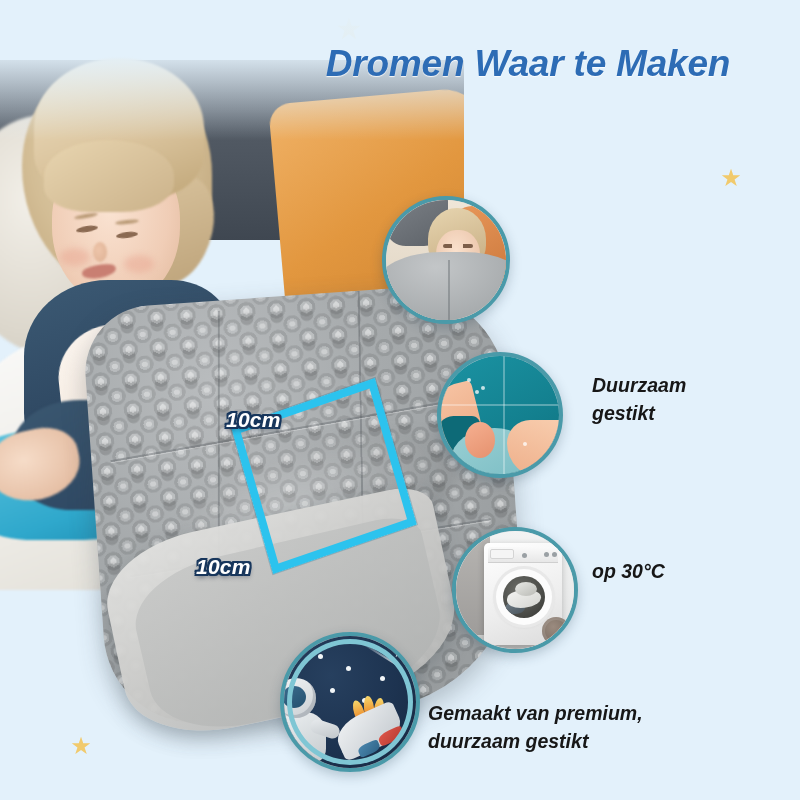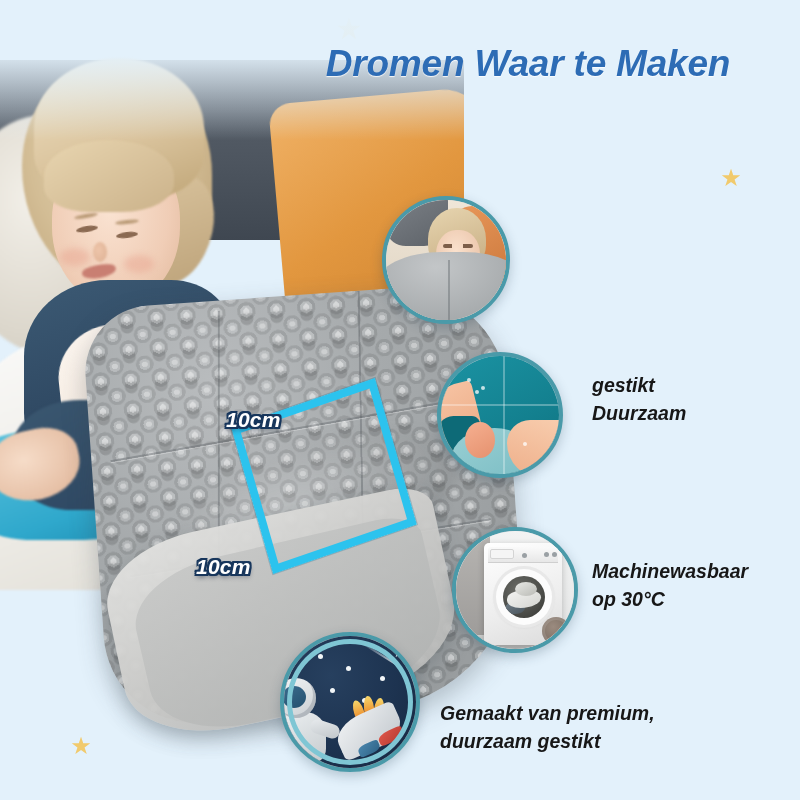--- a/index.html
+++ b/index.html
@@ -389,21 +389,21 @@
     background:linear-gradient(150deg,#4a86ad,#2f6488); border-radius:40% 20% 40% 20%;
     transform:rotate(-24deg);}
   .b4 .flame{ position:absolute; width:10px; height:24px;
     background:linear-gradient(180deg,#f6d66a 0%,#ef9f3c 55%,#df6a2c 100%);
     border-radius:50% 50% 40% 40%;}
 
   
   .t1{ left:526px; top:226px; }
   .t2{ left:592px; top:372px; }
   .t3{ left:592px; top:558px; }
-  .t4{ left:440px; top:700px; }
+  .t4{ left:428px; top:700px; }
 </style>
 </head>
 <body>
 
 <div class="stage">
 
   <div class="hero">
     <div class="hero-inner">
       <div class="bg-wall"></div>
       <div class="pillow-left"></div>
@@ -488,22 +488,22 @@
         <div class="pch2"></div>
         <div class="qs qsh"></div>
         <div class="qs qsv"></div>
         <div class="dot" style="left:26px;top:22px"></div>
         <div class="dot" style="left:40px;top:30px"></div>
         <div class="dot" style="left:34px;top:34px"></div>
         <div class="dot" style="left:82px;top:86px"></div>
       </div>
     </div>
     <div class="ftext t2">
+      <span class="pl0">Duurzaam</span>
       <span class="pl0">gestikt</span>
-      <span class="pl0">Duurzaam</span>
     </div>
   </div>
 
   <div class="callout">
     <div class="bubble b3">
       <div class="bubble-inner">
         <div class="room"></div>
         <div class="wall"></div>
         <div class="floor"></div>
         <div class="machine"></div>
@@ -515,21 +515,20 @@
         <div class="door"></div>
         <div class="drum">
           <div class="lndry3"></div>
           <div class="lndry1"></div>
           <div class="lndry2"></div>
         </div>
         <div class="hose"></div>
       </div>
     </div>
     <div class="ftext t3">
-      <span class="pl0">Machinewasbaar</span>
       <span class="pl0">op 30°C</span>
     </div>
   </div>
 
   <div class="callout">
     <div class="bubble b4">
       <div class="bubble-inner">
         <div class="night"></div>
         <div class="st" style="left:34px;top:18px"></div>
         <div class="st" style="left:62px;top:30px"></div>

